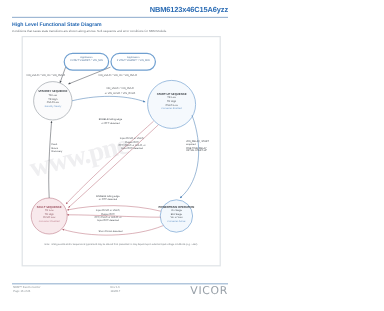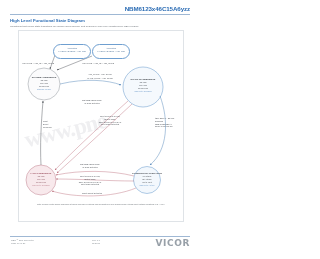--- a/index.html
+++ b/index.html
@@ -70,21 +70,21 @@
     position:absolute;left:26px;top:203px;width:150px;
     font-size:1.95px;color:#6d7378;line-height:2.6px;text-align:center;
   }
 
   
   .ftr-rule{position:absolute;left:10px;top:236px;width:180px;height:0.7px;background:#9fb8d4;}
   .ftr-l{position:absolute;left:11px;top:239px;font-size:2.3px;color:#8a9196;line-height:3px;}
   .ftr-c{position:absolute;left:92px;top:239px;font-size:2.3px;color:#8a9196;line-height:3px;}
   .vicor{
     position:absolute;right:10px;top:238px;
-    font-size:9px;font-weight:700;color:#98a0a8;letter-spacing:0.6px;
+    font-size:9px;font-weight:400;color:#98a0a8;letter-spacing:0.6px;
     font-family:"DejaVu Sans", sans-serif;
   }
 </style>
 </head>
 <body>
 
 <div id="page">
 
   <div class="hdr-title">NBM6123x46C15A6yzz</div>
   <div class="hdr-rule"></div>

